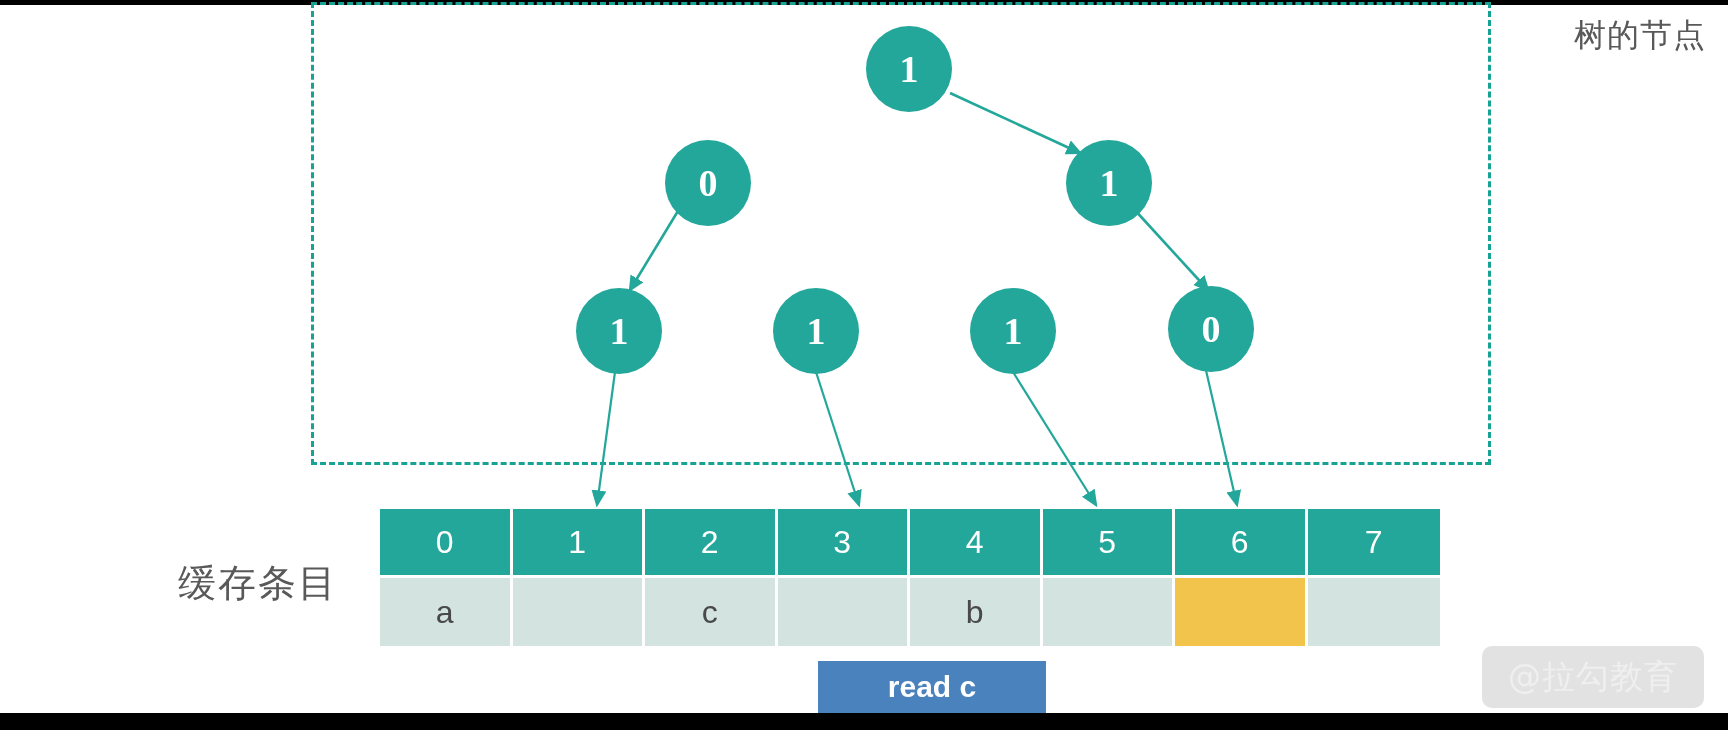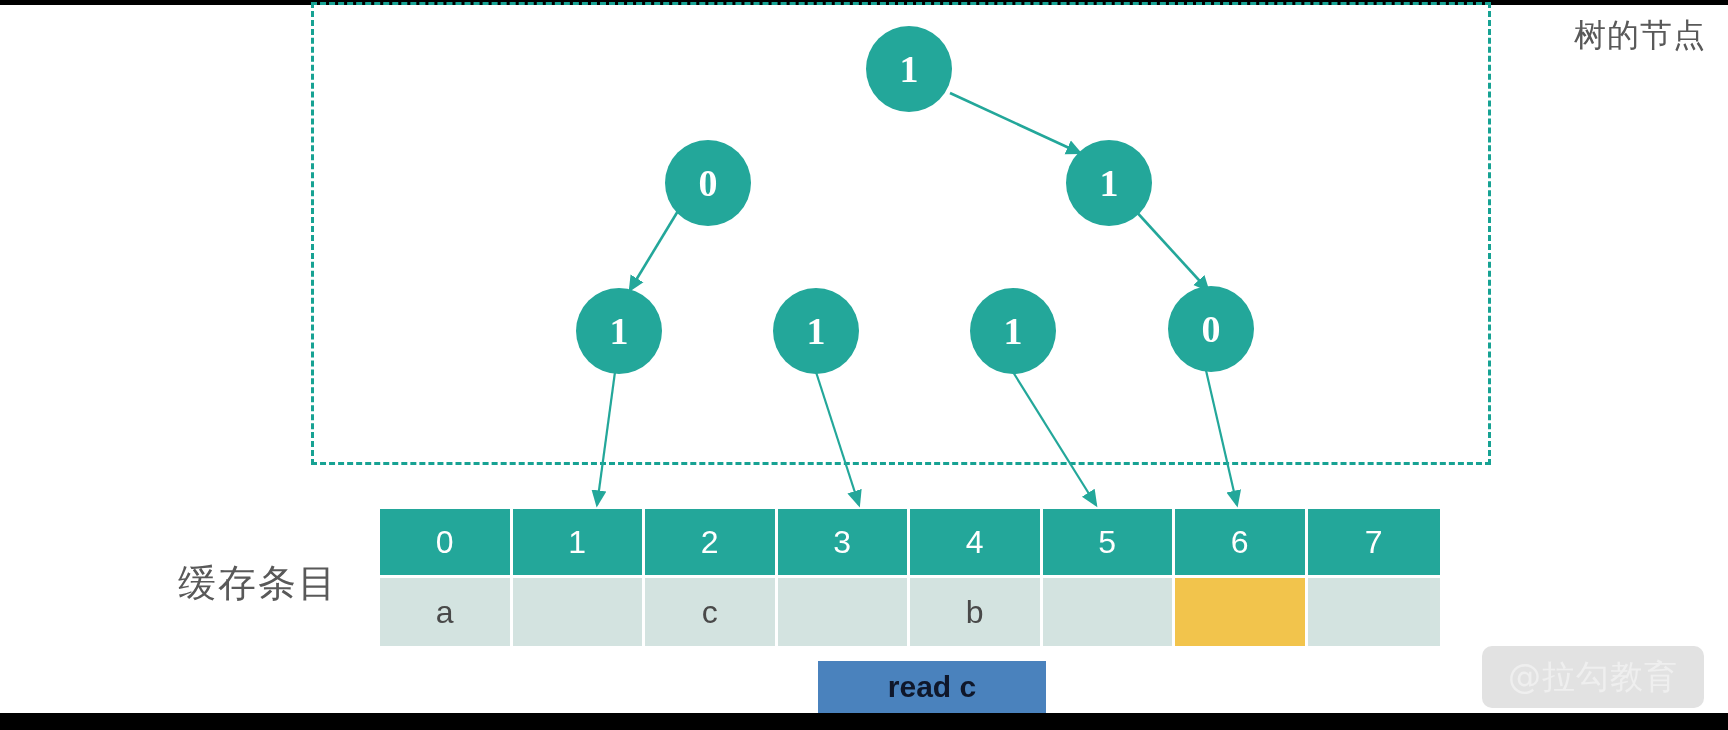--- a/index.html
+++ b/index.html
@@ -55,21 +55,21 @@
   .head .cell{background:#23a79a;color:#ffffff;font-size:32px;
     font-family:"Liberation Sans","DejaVu Sans",sans-serif;}
   .vals .cell{background:#d3e3e0;color:#494949;font-size:32px;
     font-family:"Liberation Sans","DejaVu Sans",sans-serif;}
   .vals .cell.hl{background:#f3c килограм;}
   .vals .cell.hl{background:#f2c44c;}
 
   
   .read-btn{
     position:absolute;left:818px;top:661px;width:228px;height:52px;
-    background:#4a82bd;color:#0f172a;
+    background:#4a82bd;color:#ffffff;
     display:flex;align-items:center;justify-content:center;
     font-size:30px;font-weight:bold;
     font-family:"Liberation Sans","DejaVu Sans",sans-serif;
   }
 
   
   .watermark{
     position:absolute;left:1482px;top:646px;width:222px;height:62px;
     background:#e2e2e2;border-radius:10px;
     display:flex;align-items:center;justify-content:center;

